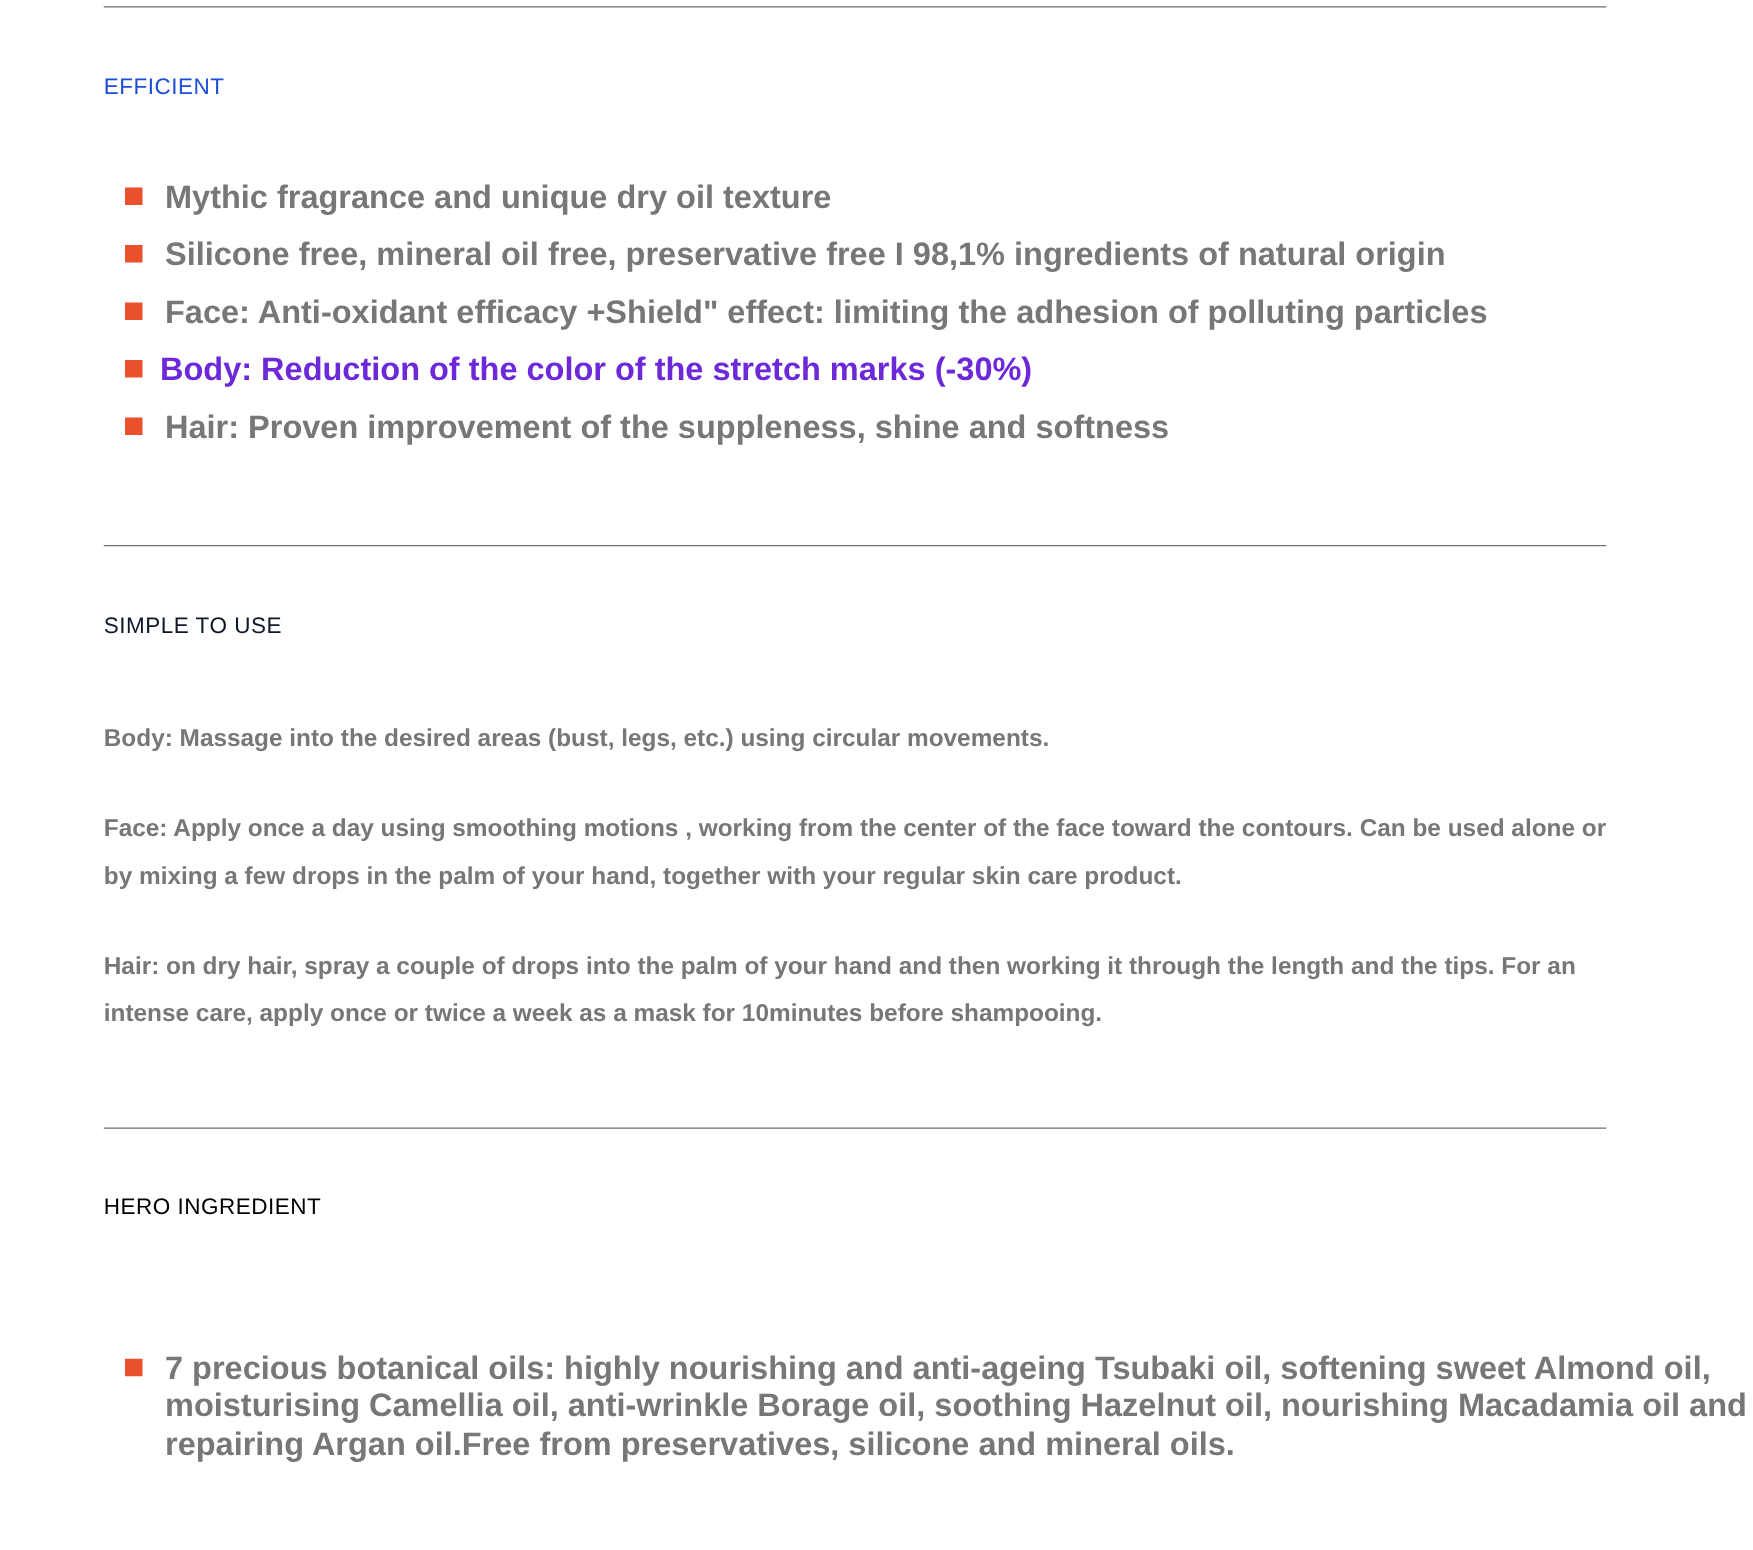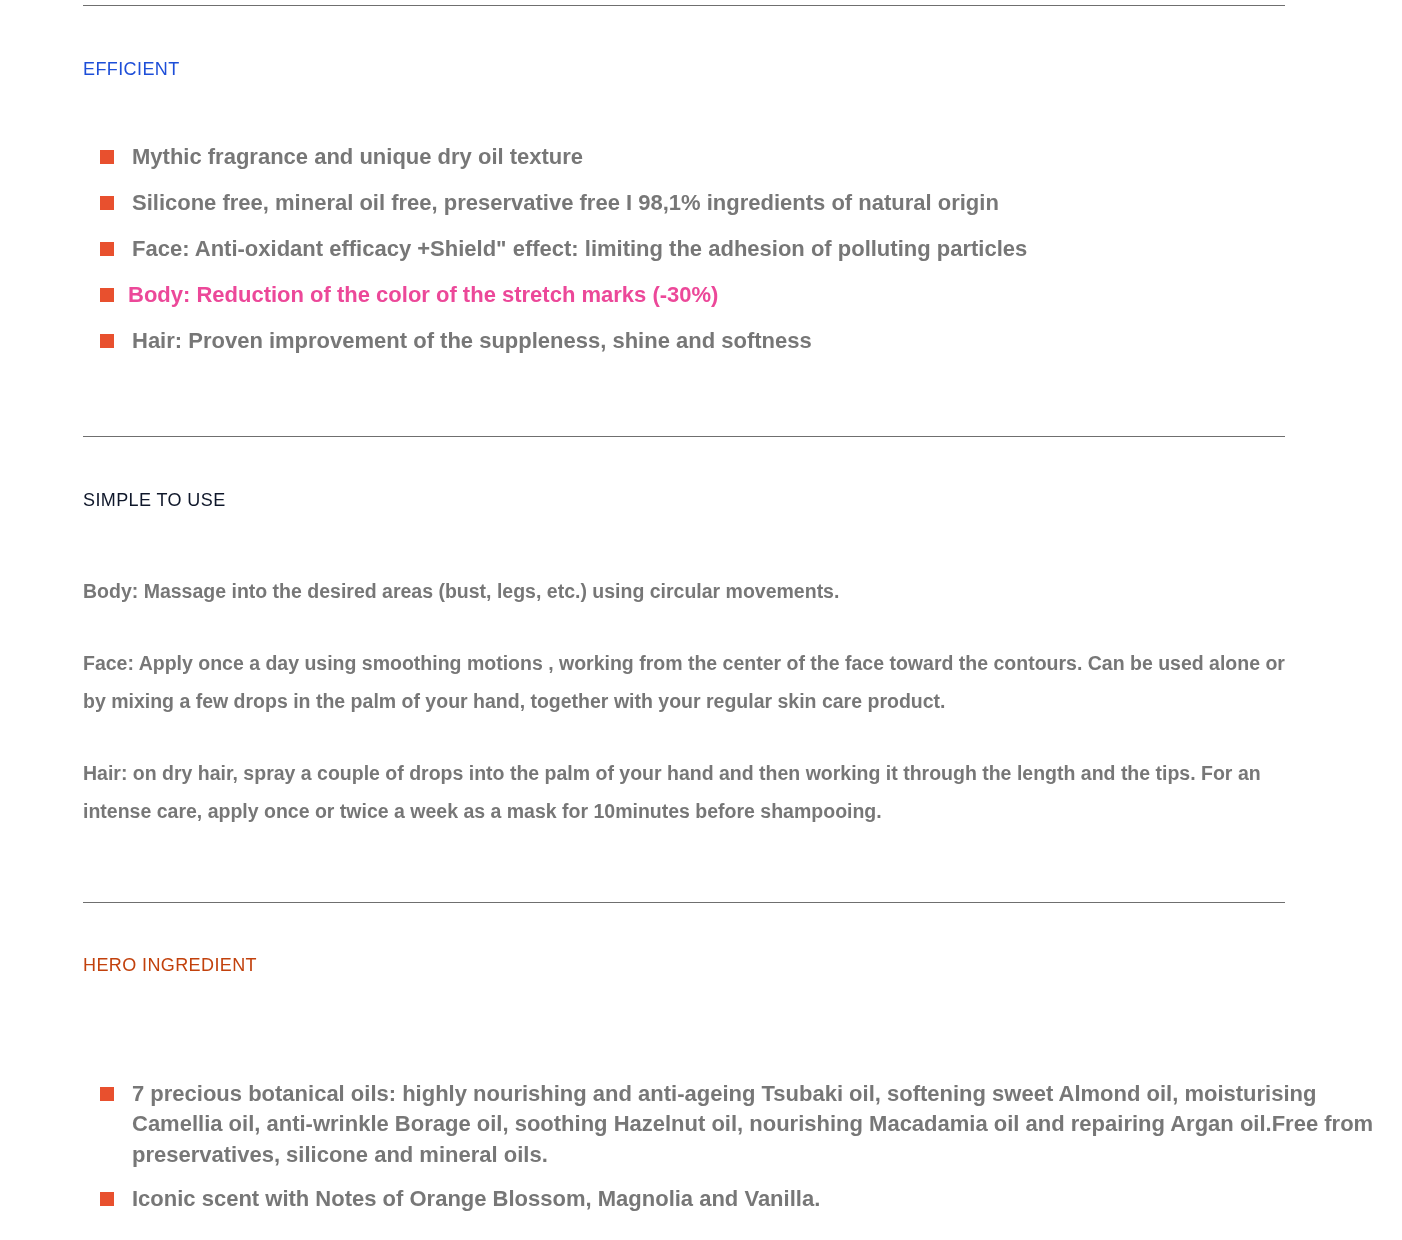--- a/index.html
+++ b/index.html
@@ -51,21 +51,21 @@
     list-style: none;
     margin: 0;
     padding: 0;
     margin-left: 100px;
   }
   ul.bullets li {
     position: relative;
     padding-left: 32px;
     color: #777777;
     font-family: "Liberation Sans", sans-serif;
-    font-size: 22px;
+    font-size: 26px;
     font-weight: bold;
     line-height: 30.5px;
   }
   ul.bullets li .sq {
     position: absolute;
     left: 0;
     top: 8px;
     width: 14px;
     height: 14px;
     background: #e8502e;
@@ -115,21 +115,21 @@
       <span>Mythic fragrance and unique dry oil texture</span>
     </li>
     <li style="color: rgb(119, 119, 119);">
       <span class="sq" style="background: rgb(232, 80, 46);"></span>
       <span>Silicone free, mineral oil free, preservative free I 98,1% ingredients of natural origin</span>
     </li>
     <li style="color: rgb(119, 119, 119);">
       <span class="sq" style="background: rgb(232, 80, 46);"></span>
       <span>Face: Anti-oxidant efficacy +Shield" effect: limiting the adhesion of polluting particles</span>
     </li>
-    <li style="color: #ec4899; padding-left: 28px;">
+    <li style="color: #6d28d9; padding-left: 28px;">
       <span class="sq" style="background: rgb(232, 80, 46);"></span>
       <span>Body: Reduction of the color of the stretch marks (-30%)</span>
     </li>
     <li style="color: rgb(119, 119, 119);">
       <span class="sq" style="background: rgb(232, 80, 46);"></span>
       <span>Hair: Proven improvement of the suppleness, shine and softness</span>
     </li>
   </ul>
 
   <div class="sp-body-to-rule" style="height:79px"></div>
@@ -145,28 +145,24 @@
   <p class="para" style="color: rgb(119, 119, 119);">Body: Massage into the desired areas (bust, legs, etc.) using circular movements.</p>
   <p class="para" style="color: rgb(119, 119, 119);">Face: Apply once a day using smoothing motions , working from the center of the face toward the contours. Can be used alone or by mixing a few drops in the palm of your hand, together with your regular skin care product.</p>
   <p class="para" style="color: rgb(119, 119, 119);">Hair: on dry hair, spray a couple of drops into the palm of your hand and then working it through the length and the tips. For an intense care, apply once or twice a week as a mask for 10minutes before shampooing.</p>
 
   <div style="height:72px"></div>
 
   <hr class="divider" style="border-top-color: rgb(111, 111, 111);">
 
   <div style="height:51px"></div>
 
-  <h2 class="section-heading" style="color: #c2410c;">HERO INGREDIENT</h2>
+  <h2 class="section-heading" style="color: #000000;">HERO INGREDIENT</h2>
 
   <div style="height:63px"></div>
 
   <ul class="bullets hero">
     <li style="color: rgb(119, 119, 119); margin-top: 40px;">
       <span class="sq" style="background: rgb(232, 80, 46);"></span>
       <span>7 precious botanical oils: highly nourishing and anti-ageing Tsubaki oil, softening sweet Almond oil, moisturising Camellia oil, anti-wrinkle Borage oil, soothing Hazelnut oil, nourishing Macadamia oil and repairing Argan oil.Free from preservatives, silicone and mineral oils.</span>
     </li>
-    <li style="color: rgb(119, 119, 119);">
-      <span class="sq" style="background: rgb(232, 80, 46);"></span>
-      <span>Iconic scent with Notes of Orange Blossom, Magnolia and Vanilla.</span>
-    </li>
   </ul>
 
 </div>
 
 </body></html>

